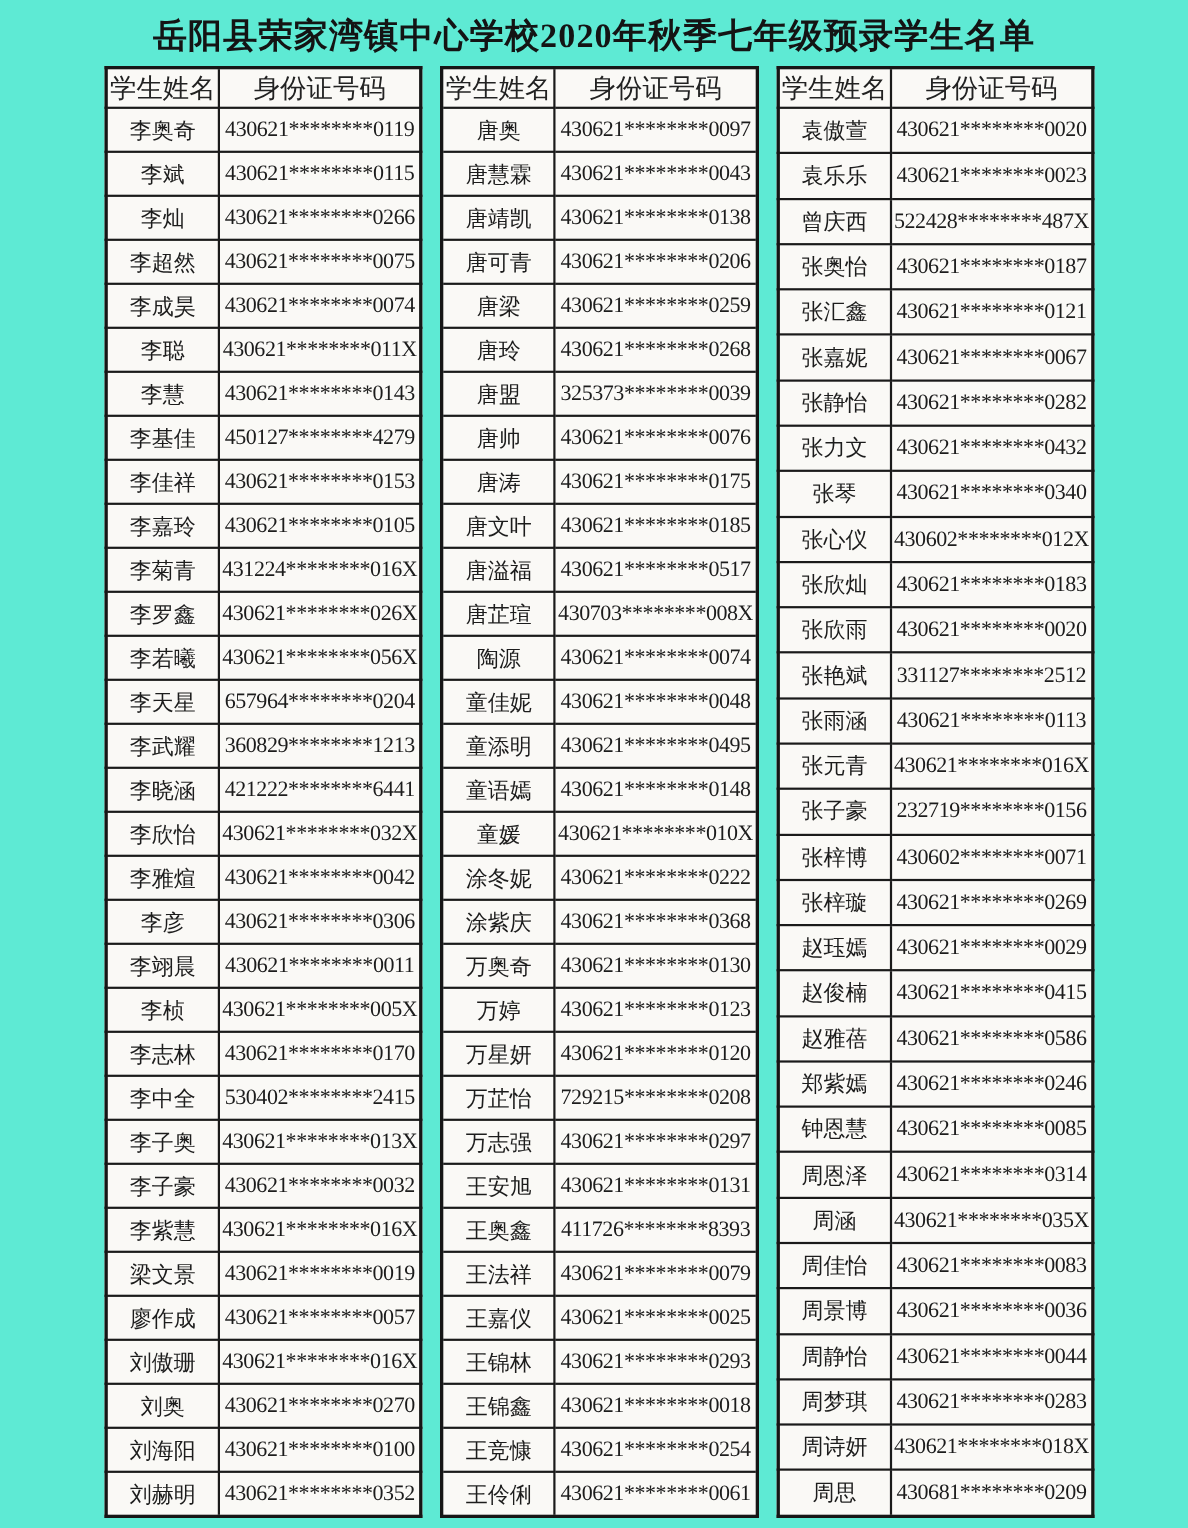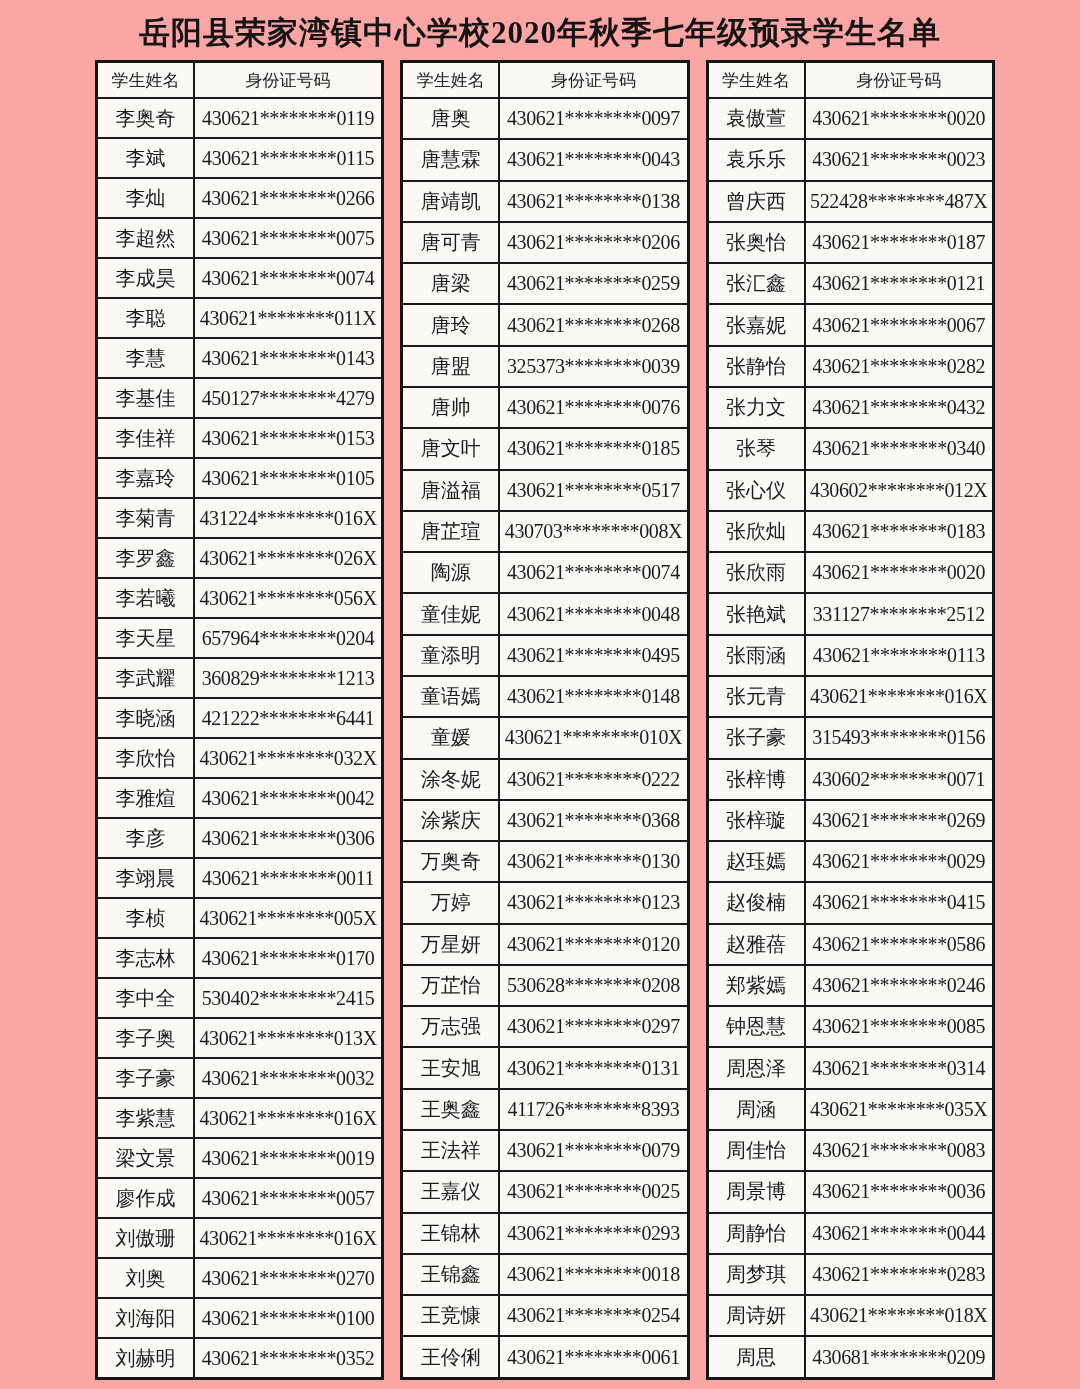--- a/index.html
+++ b/index.html
@@ -4,21 +4,21 @@
 <style>
   html, body {
     margin: 0;
     padding: 0;
     background: #e9e8e6;
   }
   .page {
     position: relative;
     width: 1080px;
     height: 1389px;
-    background: #fca5a5;
+    background: #5eead4;
     font-family: "Liberation Serif", "DejaVu Serif", serif;
     color: #1b1b1b;
     overflow: hidden;
   }
   .title {
     margin: 0;
     padding-top: 12px;
     height: 46px;
     text-align: center;
     font-size: 31px;
@@ -43,21 +43,21 @@
   table.roster col.c-id   { width: 66%; }
   table.roster th, table.roster td {
     border: 2px solid #1a1a1a;
     padding: 0 2px;
     text-align: center;
     overflow: hidden;
     white-space: nowrap;
   }
   table.roster th {
     height: 34px;
-    font-size: 17px;
+    font-size: 24px;
     font-weight: normal;
     color: #222;
   }
   table.roster td {
     height: 38px;
     font-size: 20px;
   }
   td.name-cell {
     font-size: 21px;
     letter-spacing: 0px;
@@ -256,20 +256,24 @@
           </tr>
           <tr>
             <td class="name-cell">唐盟</td>
             <td class="id-cell">325373********0039</td>
           </tr>
           <tr>
             <td class="name-cell">唐帅</td>
             <td class="id-cell">430621********0076</td>
           </tr>
           <tr>
+            <td class="name-cell">唐涛</td>
+            <td class="id-cell">430621********0175</td>
+          </tr>
+          <tr>
             <td class="name-cell">唐文叶</td>
             <td class="id-cell">430621********0185</td>
           </tr>
           <tr>
             <td class="name-cell">唐溢福</td>
             <td class="id-cell">430621********0517</td>
           </tr>
           <tr>
             <td class="name-cell">唐芷瑄</td>
             <td class="id-cell">430703********008X</td>
@@ -309,21 +313,21 @@
           <tr>
             <td class="name-cell">万婷</td>
             <td class="id-cell">430621********0123</td>
           </tr>
           <tr>
             <td class="name-cell">万星妍</td>
             <td class="id-cell">430621********0120</td>
           </tr>
           <tr>
             <td class="name-cell">万芷怡</td>
-            <td class="id-cell">530628********0208</td>
+            <td class="id-cell">729215********0208</td>
           </tr>
           <tr>
             <td class="name-cell">万志强</td>
             <td class="id-cell">430621********0297</td>
           </tr>
           <tr>
             <td class="name-cell">王安旭</td>
             <td class="id-cell">430621********0131</td>
           </tr>
           <tr>
@@ -423,21 +427,21 @@
           <tr>
             <td class="name-cell">张雨涵</td>
             <td class="id-cell">430621********0113</td>
           </tr>
           <tr>
             <td class="name-cell">张元青</td>
             <td class="id-cell">430621********016X</td>
           </tr>
           <tr>
             <td class="name-cell">张子豪</td>
-            <td class="id-cell">315493********0156</td>
+            <td class="id-cell">232719********0156</td>
           </tr>
           <tr>
             <td class="name-cell">张梓博</td>
             <td class="id-cell">430602********0071</td>
           </tr>
           <tr>
             <td class="name-cell">张梓璇</td>
             <td class="id-cell">430621********0269</td>
           </tr>
           <tr>

